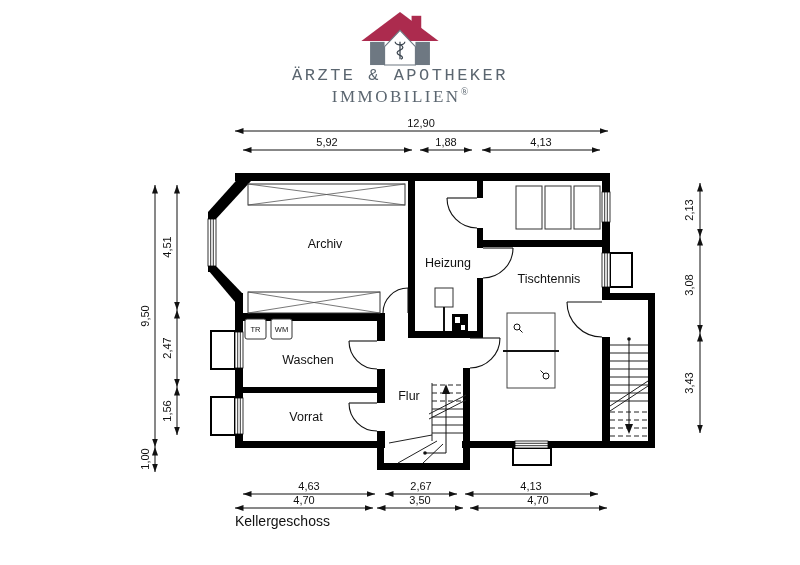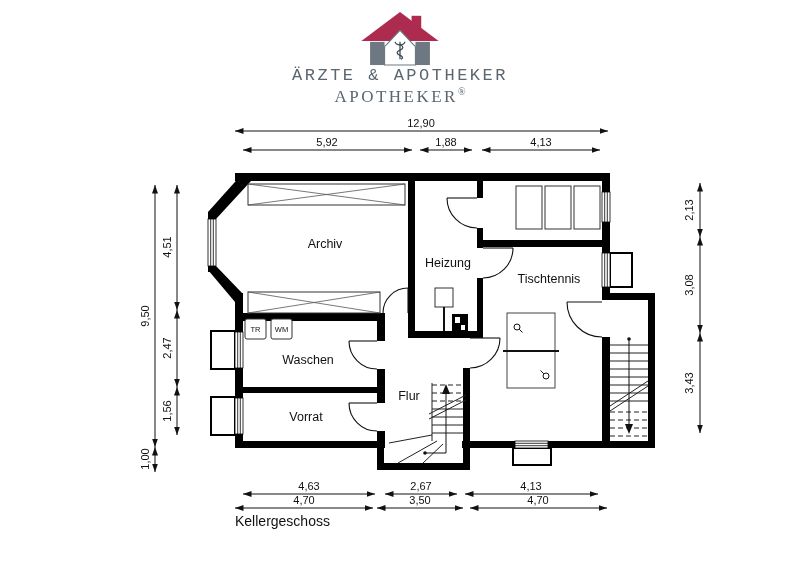--- a/index.html
+++ b/index.html
@@ -40,21 +40,21 @@
       <rect x="14" y="33" width="15" height="24" fill="#6e7882"></rect>
       <rect x="61" y="33" width="15" height="24" fill="#6e7882"></rect>
       <polygon points="45,21 61,38 61,57 29,57 29,38" fill="#fff" stroke="#6e7882" stroke-width="1.2"></polygon>
       <g stroke="#3c4650" stroke-width="1.3" fill="none">
         <path d="M40,33 a5,3 0 0 0 10,0"></path>
         <line x1="45" y1="33" x2="45" y2="51"></line>
         <path d="M45,36 c4,1.5 4,4 0,5.5 c-4,1.5 -4,4 0,5.5 c3,1.2 3.5,3 1,4"></path>
       </g>
     </svg>
     <div class="brand1">ÄRZTE &amp; APOTHEKER</div>
-    <div class="brand2"><span>APOTHEKER</span><span class="reg">®</span></div>
+    <div class="brand2"><span>IMMOBILIEN</span><span class="reg">®</span></div>
   </header>
 
   <svg class="plan" width="800" height="565" viewBox="0 0 800 565">
     <defs>
       <marker id="mS" markerUnits="userSpaceOnUse" markerWidth="10" markerHeight="7" refX="0.5" refY="3" orient="auto">
         <path d="M9,0 L0.5,3 L9,6 Z" fill="#111"></path>
       </marker>
       <marker id="mE" markerUnits="userSpaceOnUse" markerWidth="10" markerHeight="7" refX="8.5" refY="3" orient="auto">
         <path d="M0,0 L8.5,3 L0,6 Z" fill="#111"></path>
       </marker>

